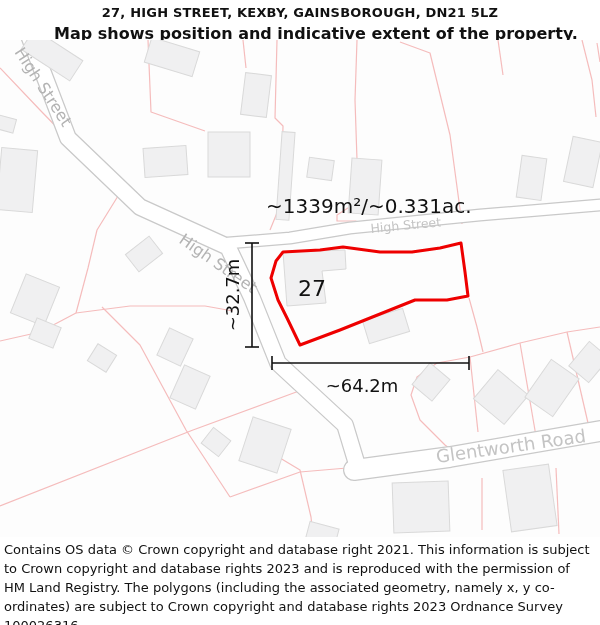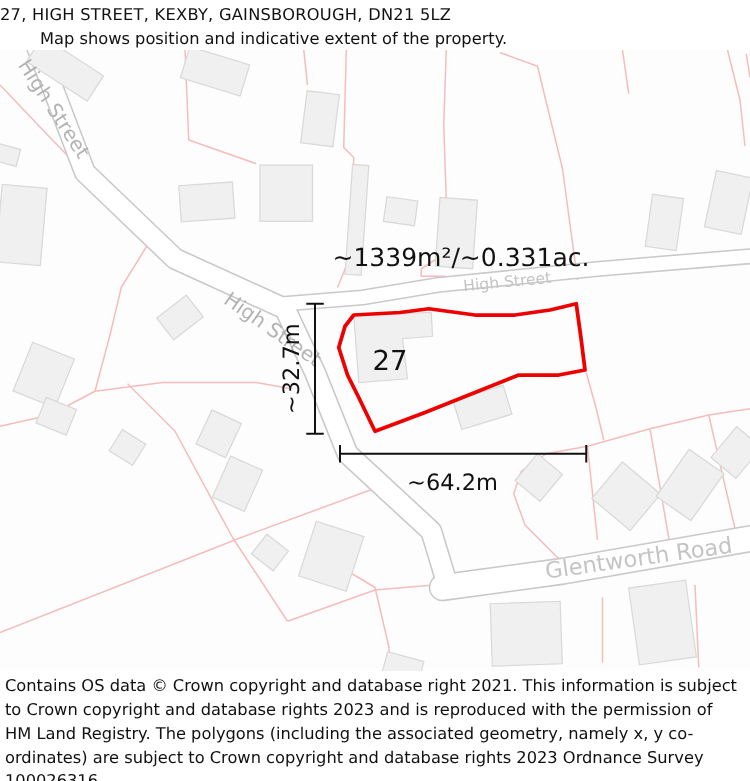--- a/index.html
+++ b/index.html
@@ -1,20 +1,20 @@
 <!DOCTYPE html>
 <html><head>
 <meta charset="utf-8">
 <style>
   html,body{margin:0;padding:0;background:#ffffff;}
   body{width:600px;height:625px;position:relative;overflow:hidden;
        font-family:"DejaVu Sans","Liberation Sans",sans-serif;color:#111;}
-  .header{position:absolute;top:0;left:0;width:600px;}
+  .header{position:absolute;top:0;left:0;width:600px;text-align:center;font-weight:bold;}
   .header .t1{font-size:13px;margin-top:5px;letter-spacing:.2px;}
-  .header .t2{font-size:13px;margin-top:4px;padding-left:32px;}
+  .header .t2{font-size:16px;margin-top:4px;padding-left:32px;}
   .map{position:absolute;top:40px;left:0;}
   .footer{position:absolute;top:537px;left:0;width:600px;box-sizing:border-box;
           background:#fff;padding:3px 8px 0 4px;font-size:13px;line-height:19px;}
   svg text{font-family:"DejaVu Sans","Liberation Sans",sans-serif;}
 </style>
 </head>
 <body>
 
 <div class="header">
   <div class="t1">27, HIGH STREET, KEXBY, GAINSBOROUGH, DN21 5LZ</div>

